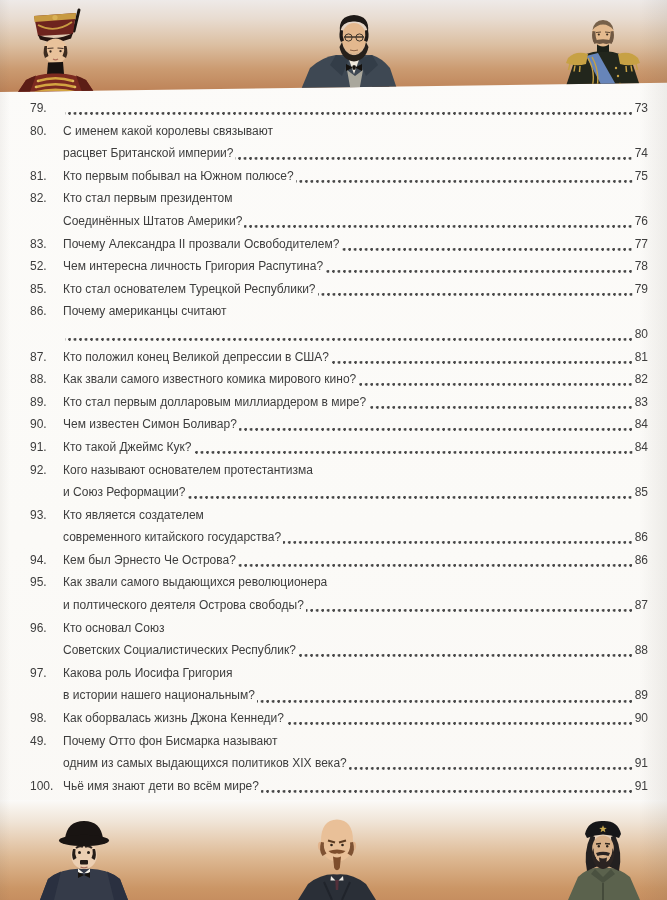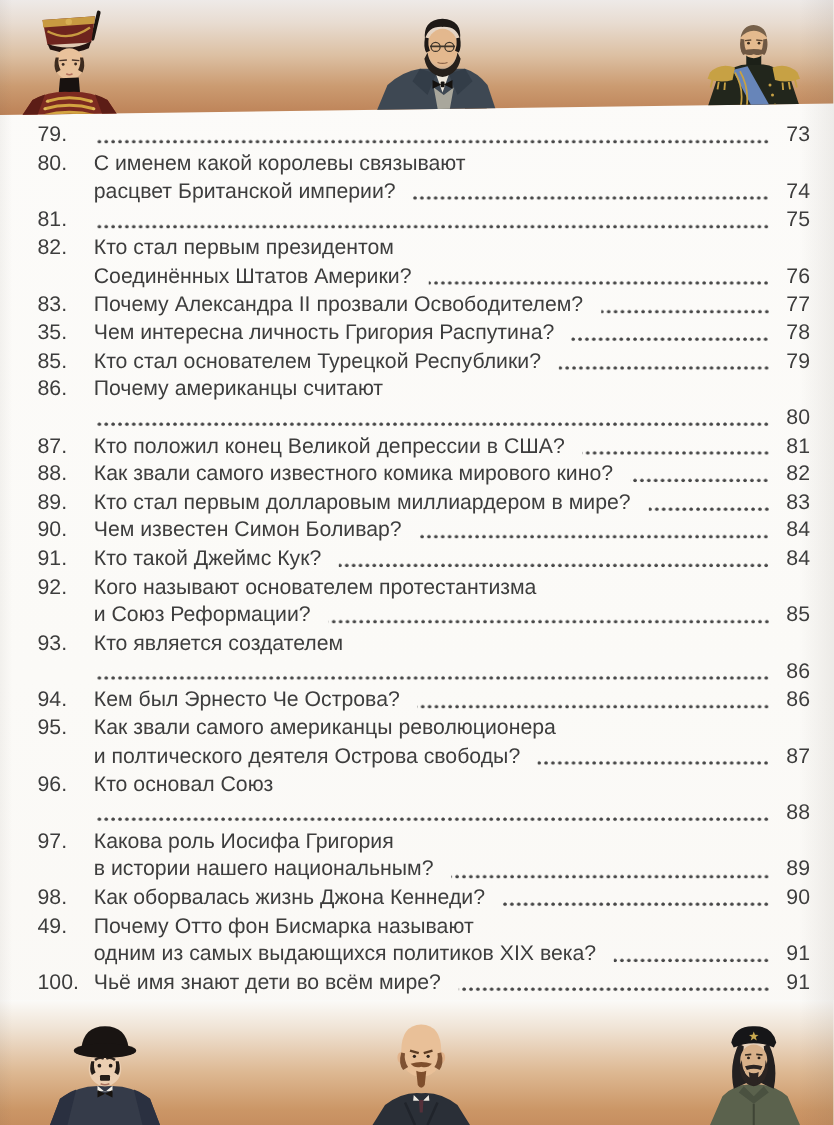--- a/index.html
+++ b/index.html
@@ -25,21 +25,21 @@
     clip-path:polygon(0 0,100% 0,100% 90%,0 100%);
   }
   .band-bottom{
     bottom:0;height:100px;
     background:linear-gradient(180deg,#fbfaf8 0%,#f0e4d6 22%,#ddb892 58%,#cb9666 88%,#c68e60 100%);
   }
   .band svg{position:absolute;display:block;}
   .toc{position:absolute;top:92px;left:0;right:0;padding:5px 19px 0 30px;z-index:2;}
   .toc-line{
     display:flex;align-items:center;height:22.6px;line-height:22.6px;
-    font-size:17px;color:#3d3d3d;white-space:nowrap;gap:12px;
+    font-size:12px;color:#3d3d3d;white-space:nowrap;
   }
   .toc-num{flex:0 0 auto;min-width:33px;}
   .toc-text{flex:0 1 auto;}
   .toc-dots{
     flex:1 1 10px;min-width:8px;height:5px;align-self:flex-end;margin:0 1px 3.5px 2px;
     background-image:radial-gradient(circle at 2.4px 2.4px,#474747 1.15px,rgba(71,71,71,0) 1.6px);
     background-size:5.5px 5px;background-repeat:repeat-x;background-position:right bottom;
   }
   .toc-page{flex:0 0 auto;}
 </style>
@@ -134,41 +134,42 @@
         <span class="toc-text">С именем какой королевы связывают</span>
       </div>
       <div class="toc-line">
         <span class="toc-num"></span>
         <span class="toc-text">расцвет Британской империи?</span>
         <span class="toc-dots"></span>
         <span class="toc-page">74</span>
       </div>
       <div class="toc-line">
         <span class="toc-num">81.</span>
+        <span class="toc-text">Кто первым побывал на Южном полюсе?</span>
         <span class="toc-dots"></span>
         <span class="toc-page">75</span>
       </div>
       <div class="toc-line">
         <span class="toc-num">82.</span>
         <span class="toc-text">Кто стал первым президентом</span>
       </div>
       <div class="toc-line">
         <span class="toc-num"></span>
         <span class="toc-text">Соединённых Штатов Америки?</span>
         <span class="toc-dots"></span>
         <span class="toc-page">76</span>
       </div>
       <div class="toc-line">
         <span class="toc-num">83.</span>
         <span class="toc-text">Почему Александра II прозвали Освободителем?</span>
         <span class="toc-dots"></span>
         <span class="toc-page">77</span>
       </div>
       <div class="toc-line">
-        <span class="toc-num">35.</span>
+        <span class="toc-num">52.</span>
         <span class="toc-text">Чем интересна личность Григория Распутина?</span>
         <span class="toc-dots"></span>
         <span class="toc-page">78</span>
       </div>
       <div class="toc-line">
         <span class="toc-num">85.</span>
         <span class="toc-text">Кто стал основателем Турецкой Республики?</span>
         <span class="toc-dots"></span>
         <span class="toc-page">79</span>
       </div>
@@ -220,45 +221,47 @@
         <span class="toc-text">и Союз Реформации?</span>
         <span class="toc-dots"></span>
         <span class="toc-page">85</span>
       </div>
       <div class="toc-line">
         <span class="toc-num">93.</span>
         <span class="toc-text">Кто является создателем</span>
       </div>
       <div class="toc-line">
         <span class="toc-num"></span>
+        <span class="toc-text">современного китайского государства?</span>
         <span class="toc-dots"></span>
         <span class="toc-page">86</span>
       </div>
       <div class="toc-line">
         <span class="toc-num">94.</span>
         <span class="toc-text">Кем был Эрнесто Че Острова?</span>
         <span class="toc-dots"></span>
         <span class="toc-page">86</span>
       </div>
       <div class="toc-line">
         <span class="toc-num">95.</span>
-        <span class="toc-text">Как звали самого американцы революционера</span>
+        <span class="toc-text">Как звали самого выдающихся революционера</span>
       </div>
       <div class="toc-line">
         <span class="toc-num"></span>
         <span class="toc-text">и полтического деятеля Острова свободы?</span>
         <span class="toc-dots"></span>
         <span class="toc-page">87</span>
       </div>
       <div class="toc-line">
         <span class="toc-num">96.</span>
         <span class="toc-text">Кто основал Союз</span>
       </div>
       <div class="toc-line">
         <span class="toc-num"></span>
+        <span class="toc-text">Советских Социалистических Республик?</span>
         <span class="toc-dots"></span>
         <span class="toc-page">88</span>
       </div>
       <div class="toc-line">
         <span class="toc-num">97.</span>
         <span class="toc-text">Какова роль Иосифа Григория</span>
       </div>
       <div class="toc-line">
         <span class="toc-num"></span>
         <span class="toc-text">в истории нашего национальным?</span>

